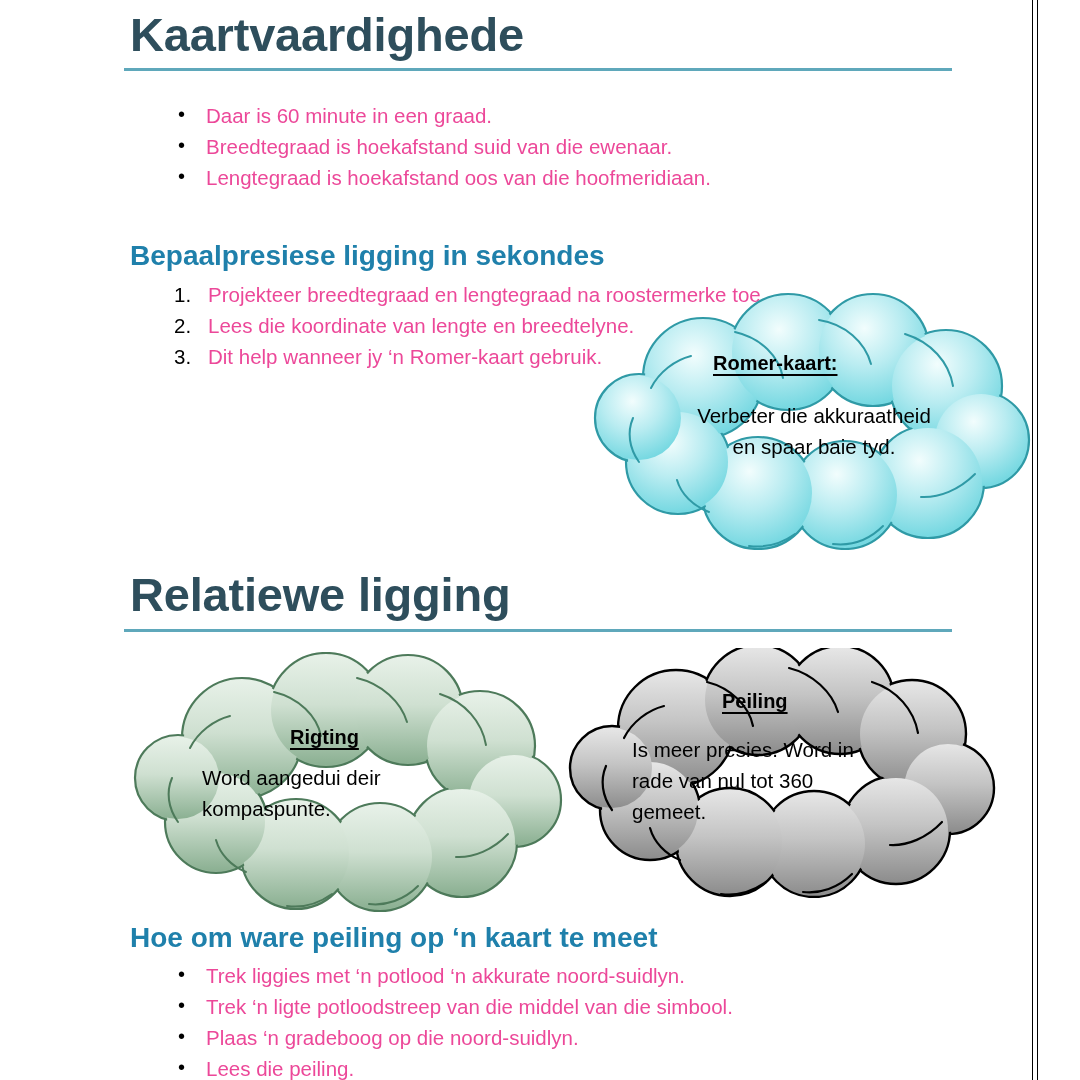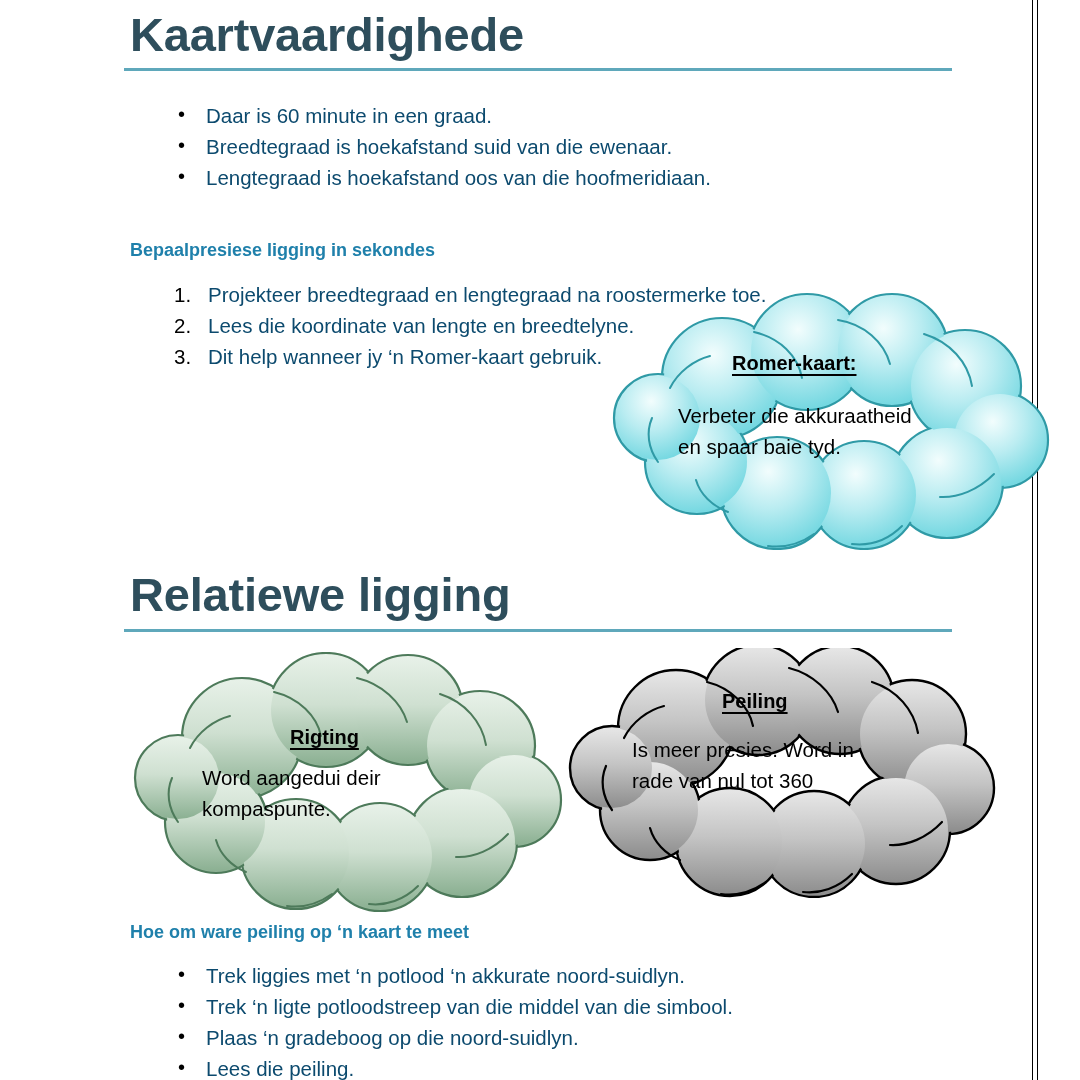--- a/index.html
+++ b/index.html
@@ -49,38 +49,38 @@
     left: 124px;
     width: 828px;
     height: 3px;
     background: #5fa8bb;
   }
 
   
   .sub-heading {
     position: absolute;
     left: 130px;
-    font-size: 18px;
+    font-size: 28px;
     font-weight: bold;
     color: #1f80ab;
     white-space: nowrap;
   }
 
   
   .list {
     position: absolute;
     margin: 0;
     padding: 0;
     list-style: none;
   }
   .list li {
     position: relative;
     font-size: 20.5px;
     line-height: 31px;
-    color: #0c4a6e;
+    color: #ec4899;
     padding-left: 46px;
     white-space: nowrap;
   }
   .list.bulleted li::before {
     content: "\2022";
     position: absolute;
     left: 18px;
     top: -1px;
     font-size: 20px;
     color: #000;
@@ -161,21 +161,21 @@
       <span>Projekteer breedtegraad en lengtegraad na roostermerke toe.</span>
     </li>
     <li>
       <span>Lees die koordinate van lengte en breedtelyne.</span>
     </li>
     <li>
       <span>Dit help wanneer jy ‘n Romer-kaart gebruik.</span>
     </li>
   </ol>
 
-  <div class="cloud" style="left:602px; top:290px; width:450px; height:260px;">
+  <div class="cloud" style="left:583px; top:290px; width:450px; height:260px;">
     <svg viewBox="0 0 450 260" preserveAspectRatio="none" aria-hidden="true">
       <defs>
         <radialGradient id="gradCyan" cx="42%" cy="30%" r="78%">
           <stop offset="0%" stop-color="#f2fdfd"></stop>
           <stop offset="45%" stop-color="#b9ecf1"></stop>
           <stop offset="100%" stop-color="#68d4de"></stop>
         </radialGradient>
       </defs>
       <g fill="url(#gradCyan)" stroke="#2f9aa6" stroke-width="2.2" stroke-linecap="round" stroke-linejoin="round">
 
@@ -210,21 +210,21 @@
         <path d="M392 184 C376 200 356 208 338 207"></path>
         <path d="M300 236 C286 250 268 256 250 254"></path>
         <path d="M212 244 C198 254 182 258 166 256"></path>
         <path d="M126 222 C110 216 98 204 94 190"></path>
         <path d="M56 172 C46 158 44 142 50 128"></path>
         <path d="M68 98 C76 82 92 70 108 66"></path>
       </g>
     </svg>
     <div class="cloud-text">
       <div class="cloud-title" style="left:130px; top:62px;">Romer-kaart:</div>
-      <div class="cloud-body" style="left:76px; top:110px; width:310px;">
+      <div class="cloud-body" style="left:76px; top:110px; width:310px;text-align:center;">
         <div>Verbeter die akkuraatheid</div>
         <div>en spaar baie tyd.</div>
       </div>
     </div>
   </div>
 
   <div class="section-title" style="top:570px;">Relatiewe ligging</div>
   <div class="title-rule" style="top:629px;"></div>
 
   <div class="cloud" style="left:124px; top:652px; width:440px; height:262px;">
@@ -324,20 +324,21 @@
         <path d="M120 212 C105 206 94 194 90 180"></path>
         <path d="M52 162 C42 148 40 132 46 118"></path>
         <path d="M64 90 C72 74 88 62 104 58"></path>
       </g>
     </svg>
     <div class="cloud-text">
       <div class="cloud-title" style="left:162px; top:42px;">Peiling</div>
       <div class="cloud-body" style="left:72px; top:86px; width:300px;">
         <div>Is meer presies. Word in</div>
         <div>rade van nul tot 360</div>
+        <div>gemeet.</div>
       </div>
     </div>
   </div>
 
   <div class="sub-heading" style="top:922px;">Hoe om ware peiling op ‘n kaart te meet</div>
 
   <ul class="list bulleted" style="top:960px; left:160px;">
     <li>
       <span>Trek liggies met ‘n potlood ‘n akkurate noord-suidlyn.</span>
     </li>

